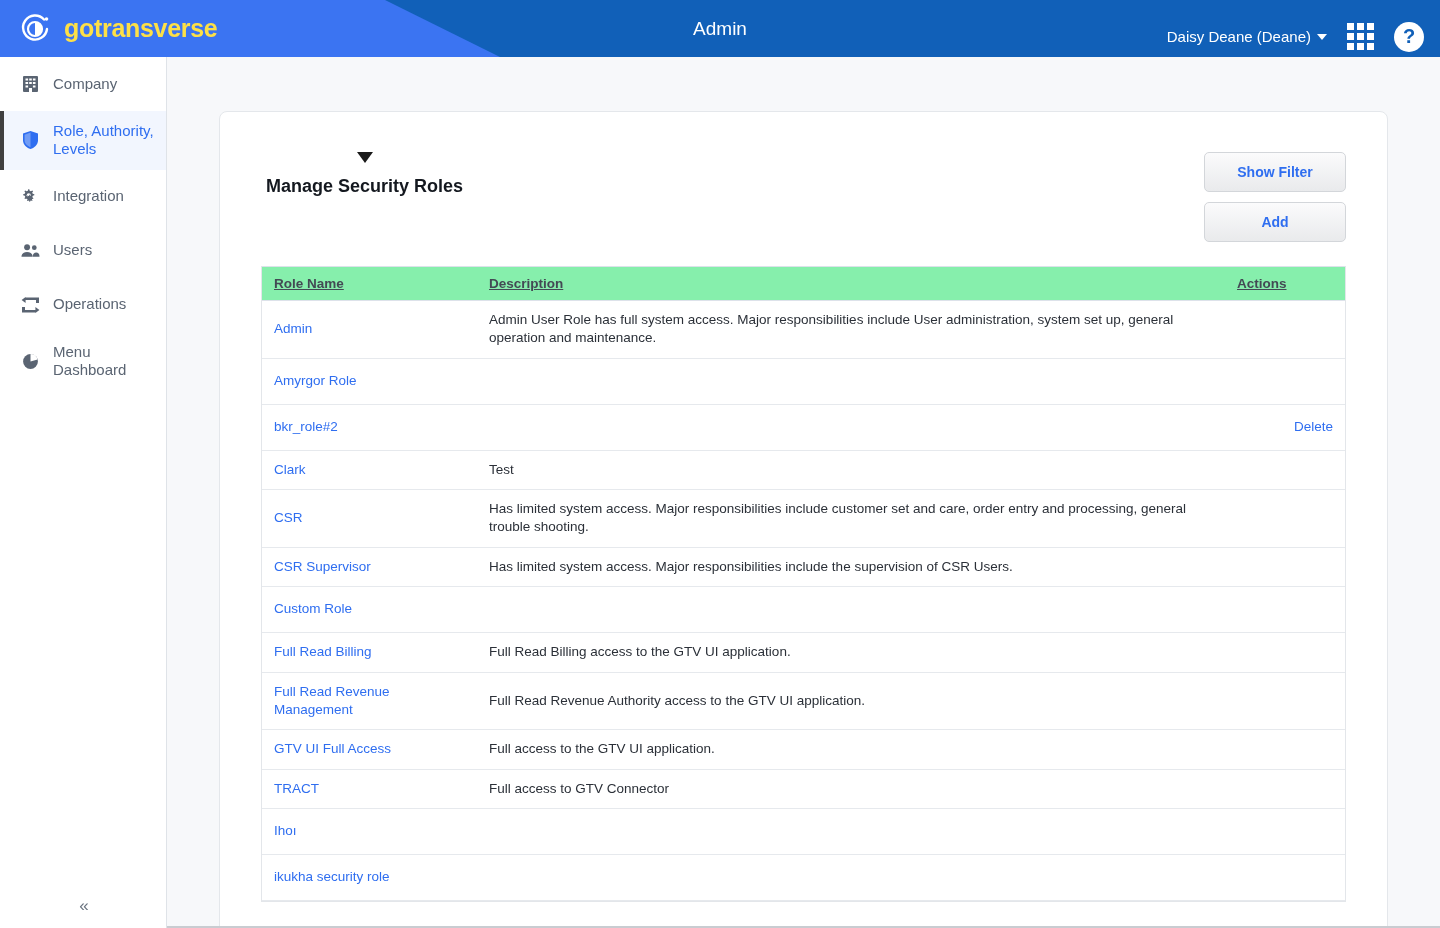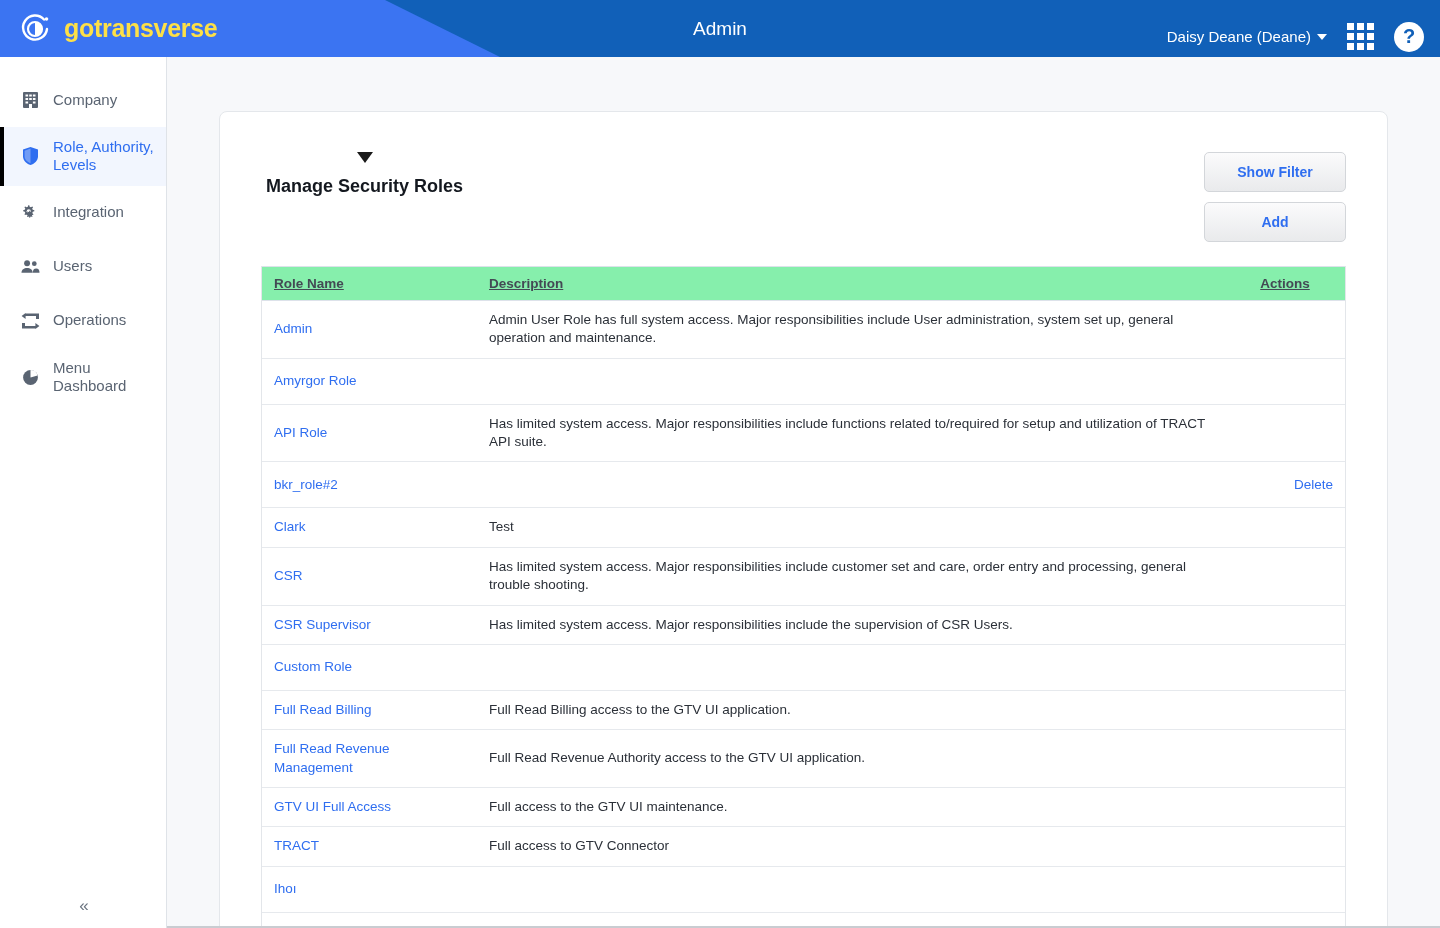--- a/index.html
+++ b/index.html
@@ -104,37 +104,36 @@
   
   .shell { display: flex; height: 871px; width: 1440px; }
 
   
   .sidebar {
     width: 167px;
     min-width: 167px;
     background: #ffffff;
     border-right: 1px solid #dfe3e8;
     position: relative;
-    padding-top: 16px;
   }
   .nav-item {
     display: flex;
     align-items: center;
     gap: 13px;
     padding: 11px 10px 11px 17px;
     cursor: pointer;
     border-left: 4px solid transparent;
     color: #5a6472;
     font-size: 15px;
     line-height: 1.22;
     min-height: 54px;
   }
   .nav-item.active {
     background: #f2f6fe;
-    border-left: 4px solid #000000;
+    border-left: 4px solid #404040;
     color: #2f6ef0;
   }
   .nav-icon {
     width: 19px; min-width: 19px; height: 19px;
     display: flex; align-items: center; justify-content: center;
     color: #5a6472;
   }
   .nav-item.active .nav-icon { color: #2f6ef0; }
   .nav-icon svg { display: block; }
   .collapse-btn {
@@ -207,21 +206,21 @@
     border-bottom: 1px solid #dde2ea;
     color: #434a54;
     font-size: 13.5px;
     font-weight: bold;
     text-align: left;
     padding: 9px 12px;
     text-decoration: underline;
   }
   th.col-role { width: 215px; }
   th.col-desc { width: auto; }
-  th.col-actions { width: 120px; text-align: center; }
+  th.col-actions { width: 120px; text-align: left; }
   tbody td {
     border-bottom: 1px solid #e6e9ed;
     padding: 10px 12px;
     font-size: 13.5px;
     color: #2b3038;
     vertical-align: middle;
     line-height: 1.36;
   }
   td.cell-role a, td.cell-actions a {
     color: #2f6ef0;
@@ -388,25 +387,20 @@
               <tr>
                 <td class="cell-role"><a href="#">Admin</a></td>
                 <td class="cell-desc">Admin User Role has full system access. Major responsibilities include User administration, system set up, general operation and maintenance.</td>
                 <td class="cell-actions"></td>
               </tr>
               <tr class="tall">
                 <td class="cell-role"><a href="#">Amyrgor Role</a></td>
                 <td class="cell-desc"></td>
                 <td class="cell-actions"></td>
               </tr>
-              <tr>
-                <td class="cell-role"><a href="#">API Role</a></td>
-                <td class="cell-desc">Has limited system access. Major responsibilities include functions related to/required for setup and utilization of TRACT API suite.</td>
-                <td class="cell-actions"></td>
-              </tr>
               <tr class="tall">
                 <td class="cell-role"><a href="#">bkr_role#2</a></td>
                 <td class="cell-desc"></td>
                 <td class="cell-actions"><a href="#">Delete</a></td>
               </tr>
               <tr>
                 <td class="cell-role"><a href="#">Clark</a></td>
                 <td class="cell-desc">Test</td>
                 <td class="cell-actions"></td>
               </tr>
@@ -430,21 +424,21 @@
                 <td class="cell-desc">Full Read Billing access to the GTV UI application.</td>
                 <td class="cell-actions"></td>
               </tr>
               <tr>
                 <td class="cell-role"><a href="#">Full Read Revenue Management</a></td>
                 <td class="cell-desc">Full Read Revenue Authority access to the GTV UI application.</td>
                 <td class="cell-actions"></td>
               </tr>
               <tr>
                 <td class="cell-role"><a href="#">GTV UI Full Access</a></td>
-                <td class="cell-desc">Full access to the GTV UI maintenance.</td>
+                <td class="cell-desc">Full access to the GTV UI application.</td>
                 <td class="cell-actions"></td>
               </tr>
               <tr>
                 <td class="cell-role"><a href="#">TRACT</a></td>
                 <td class="cell-desc">Full access to GTV Connector</td>
                 <td class="cell-actions"></td>
               </tr>
               <tr class="tall">
                 <td class="cell-role"><a href="#">Ihoı</a></td>
                 <td class="cell-desc"></td>

